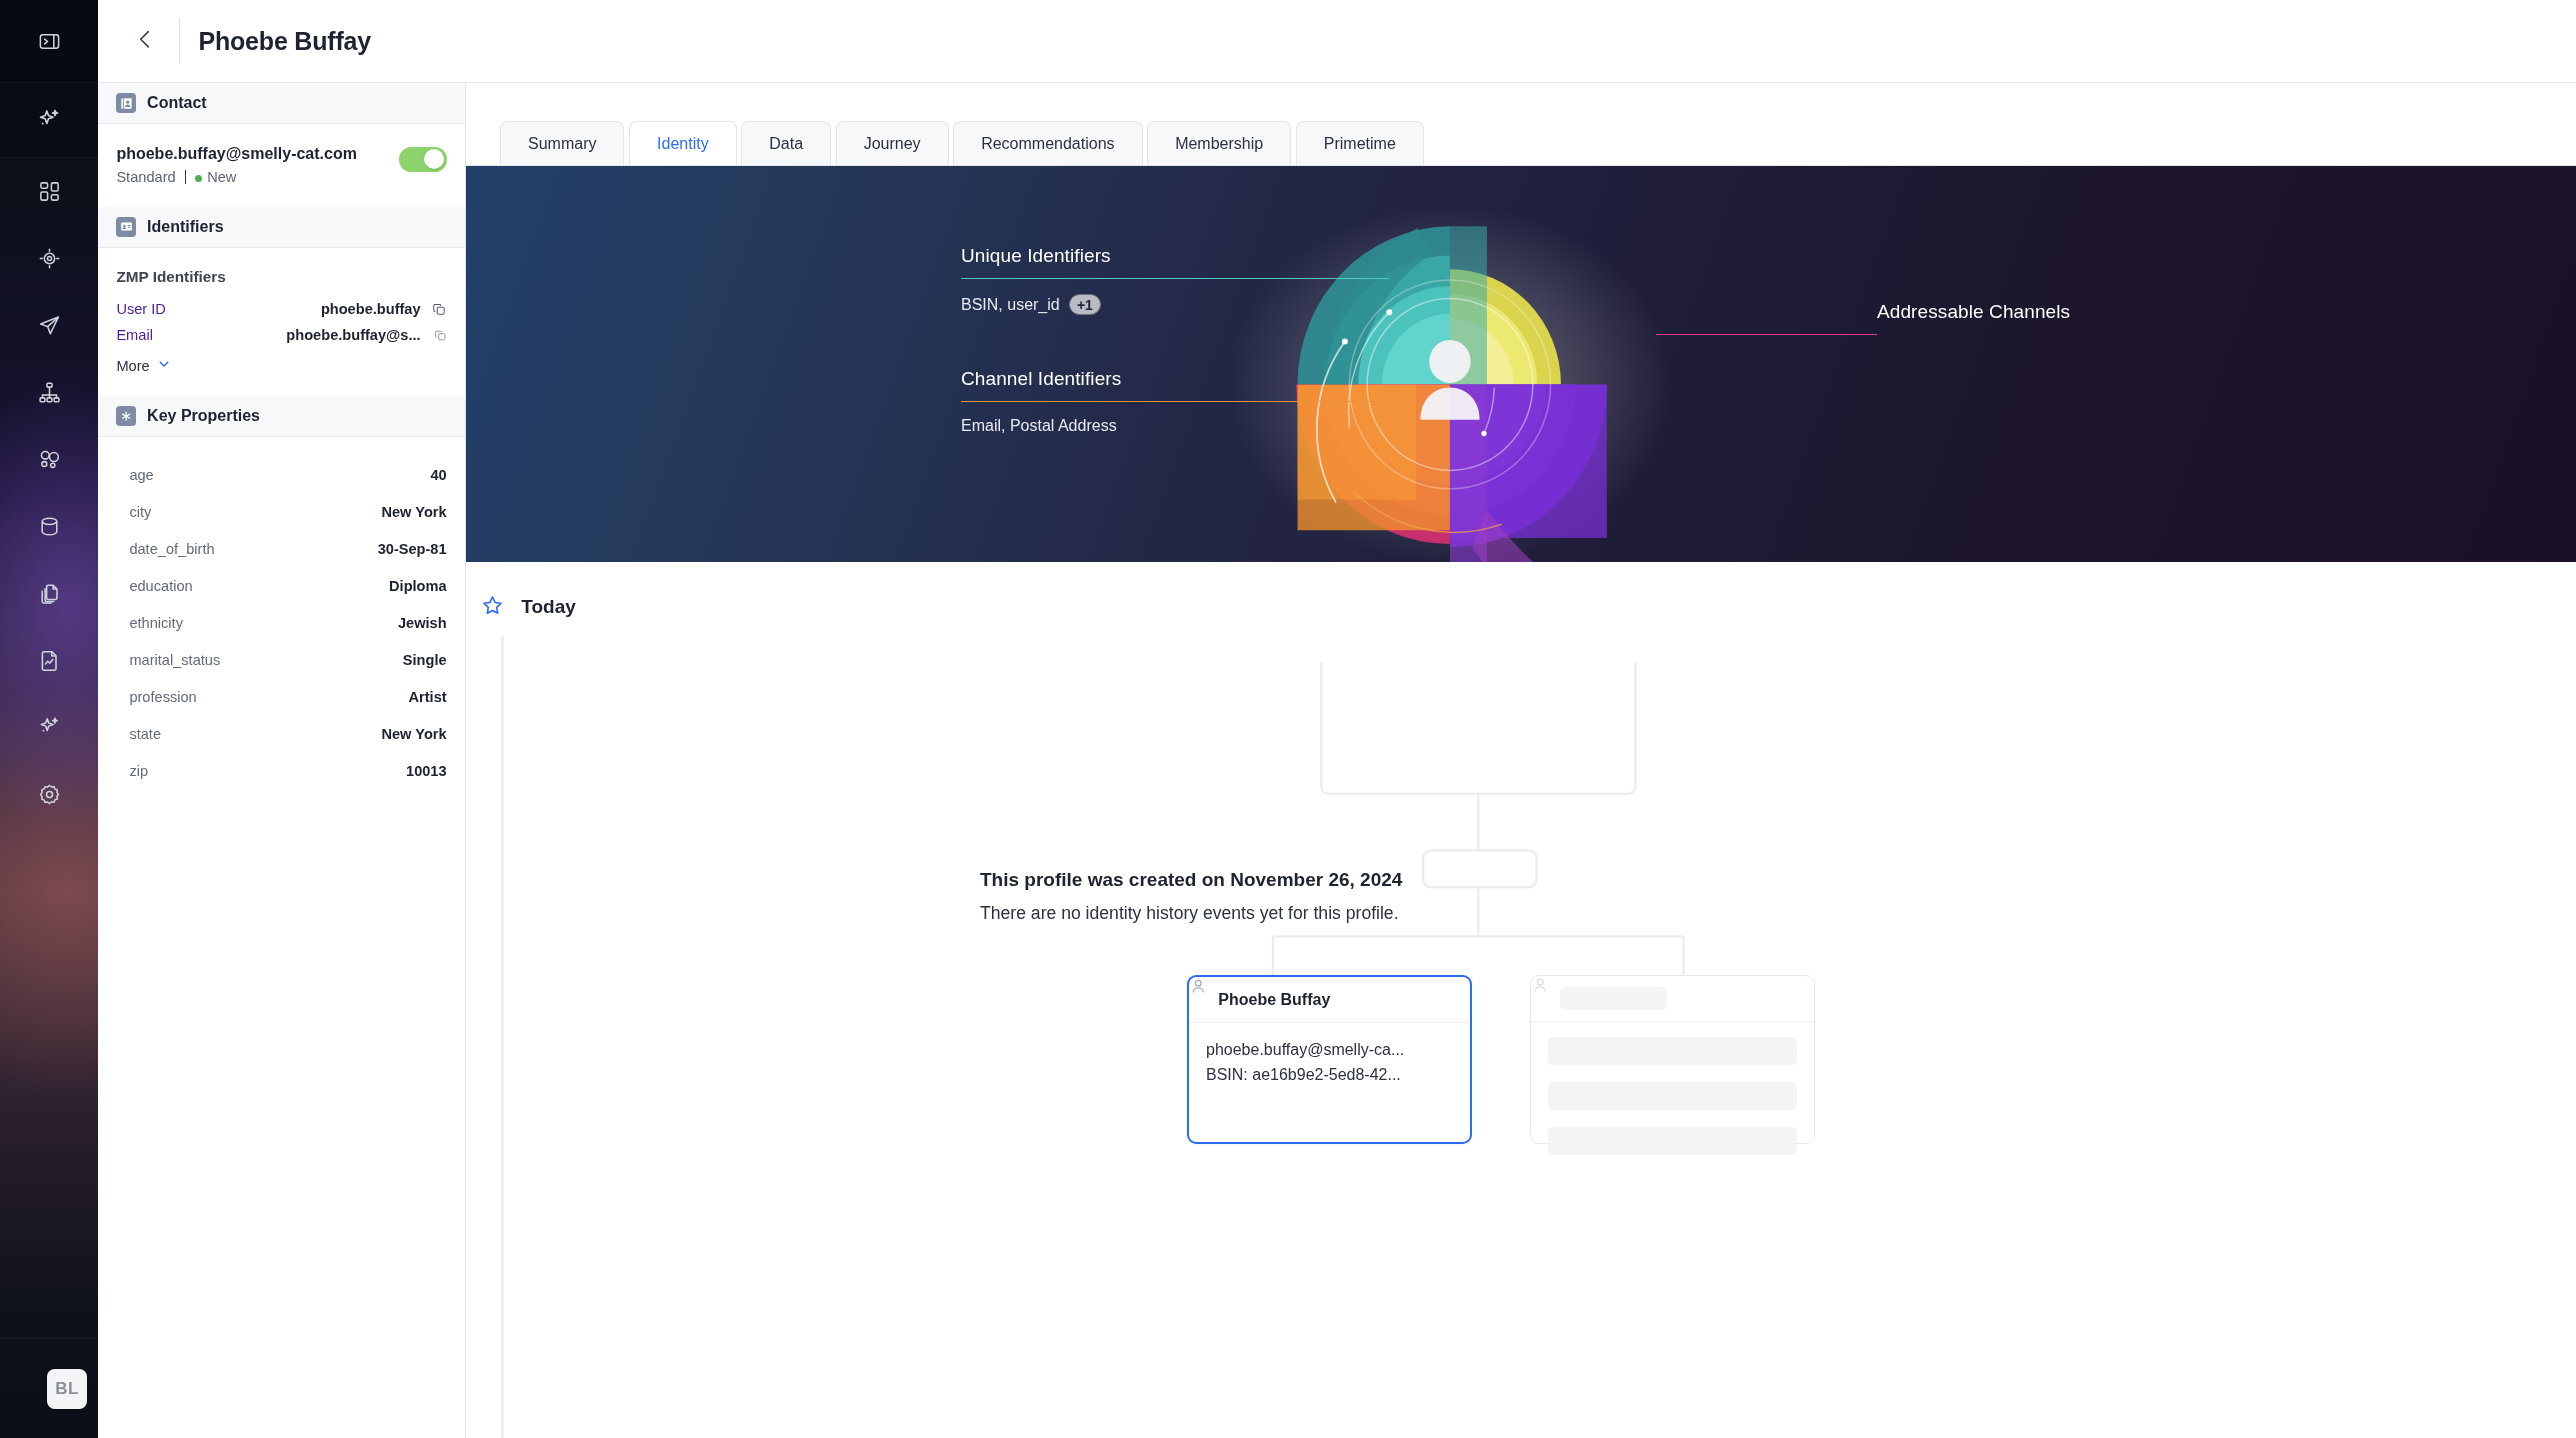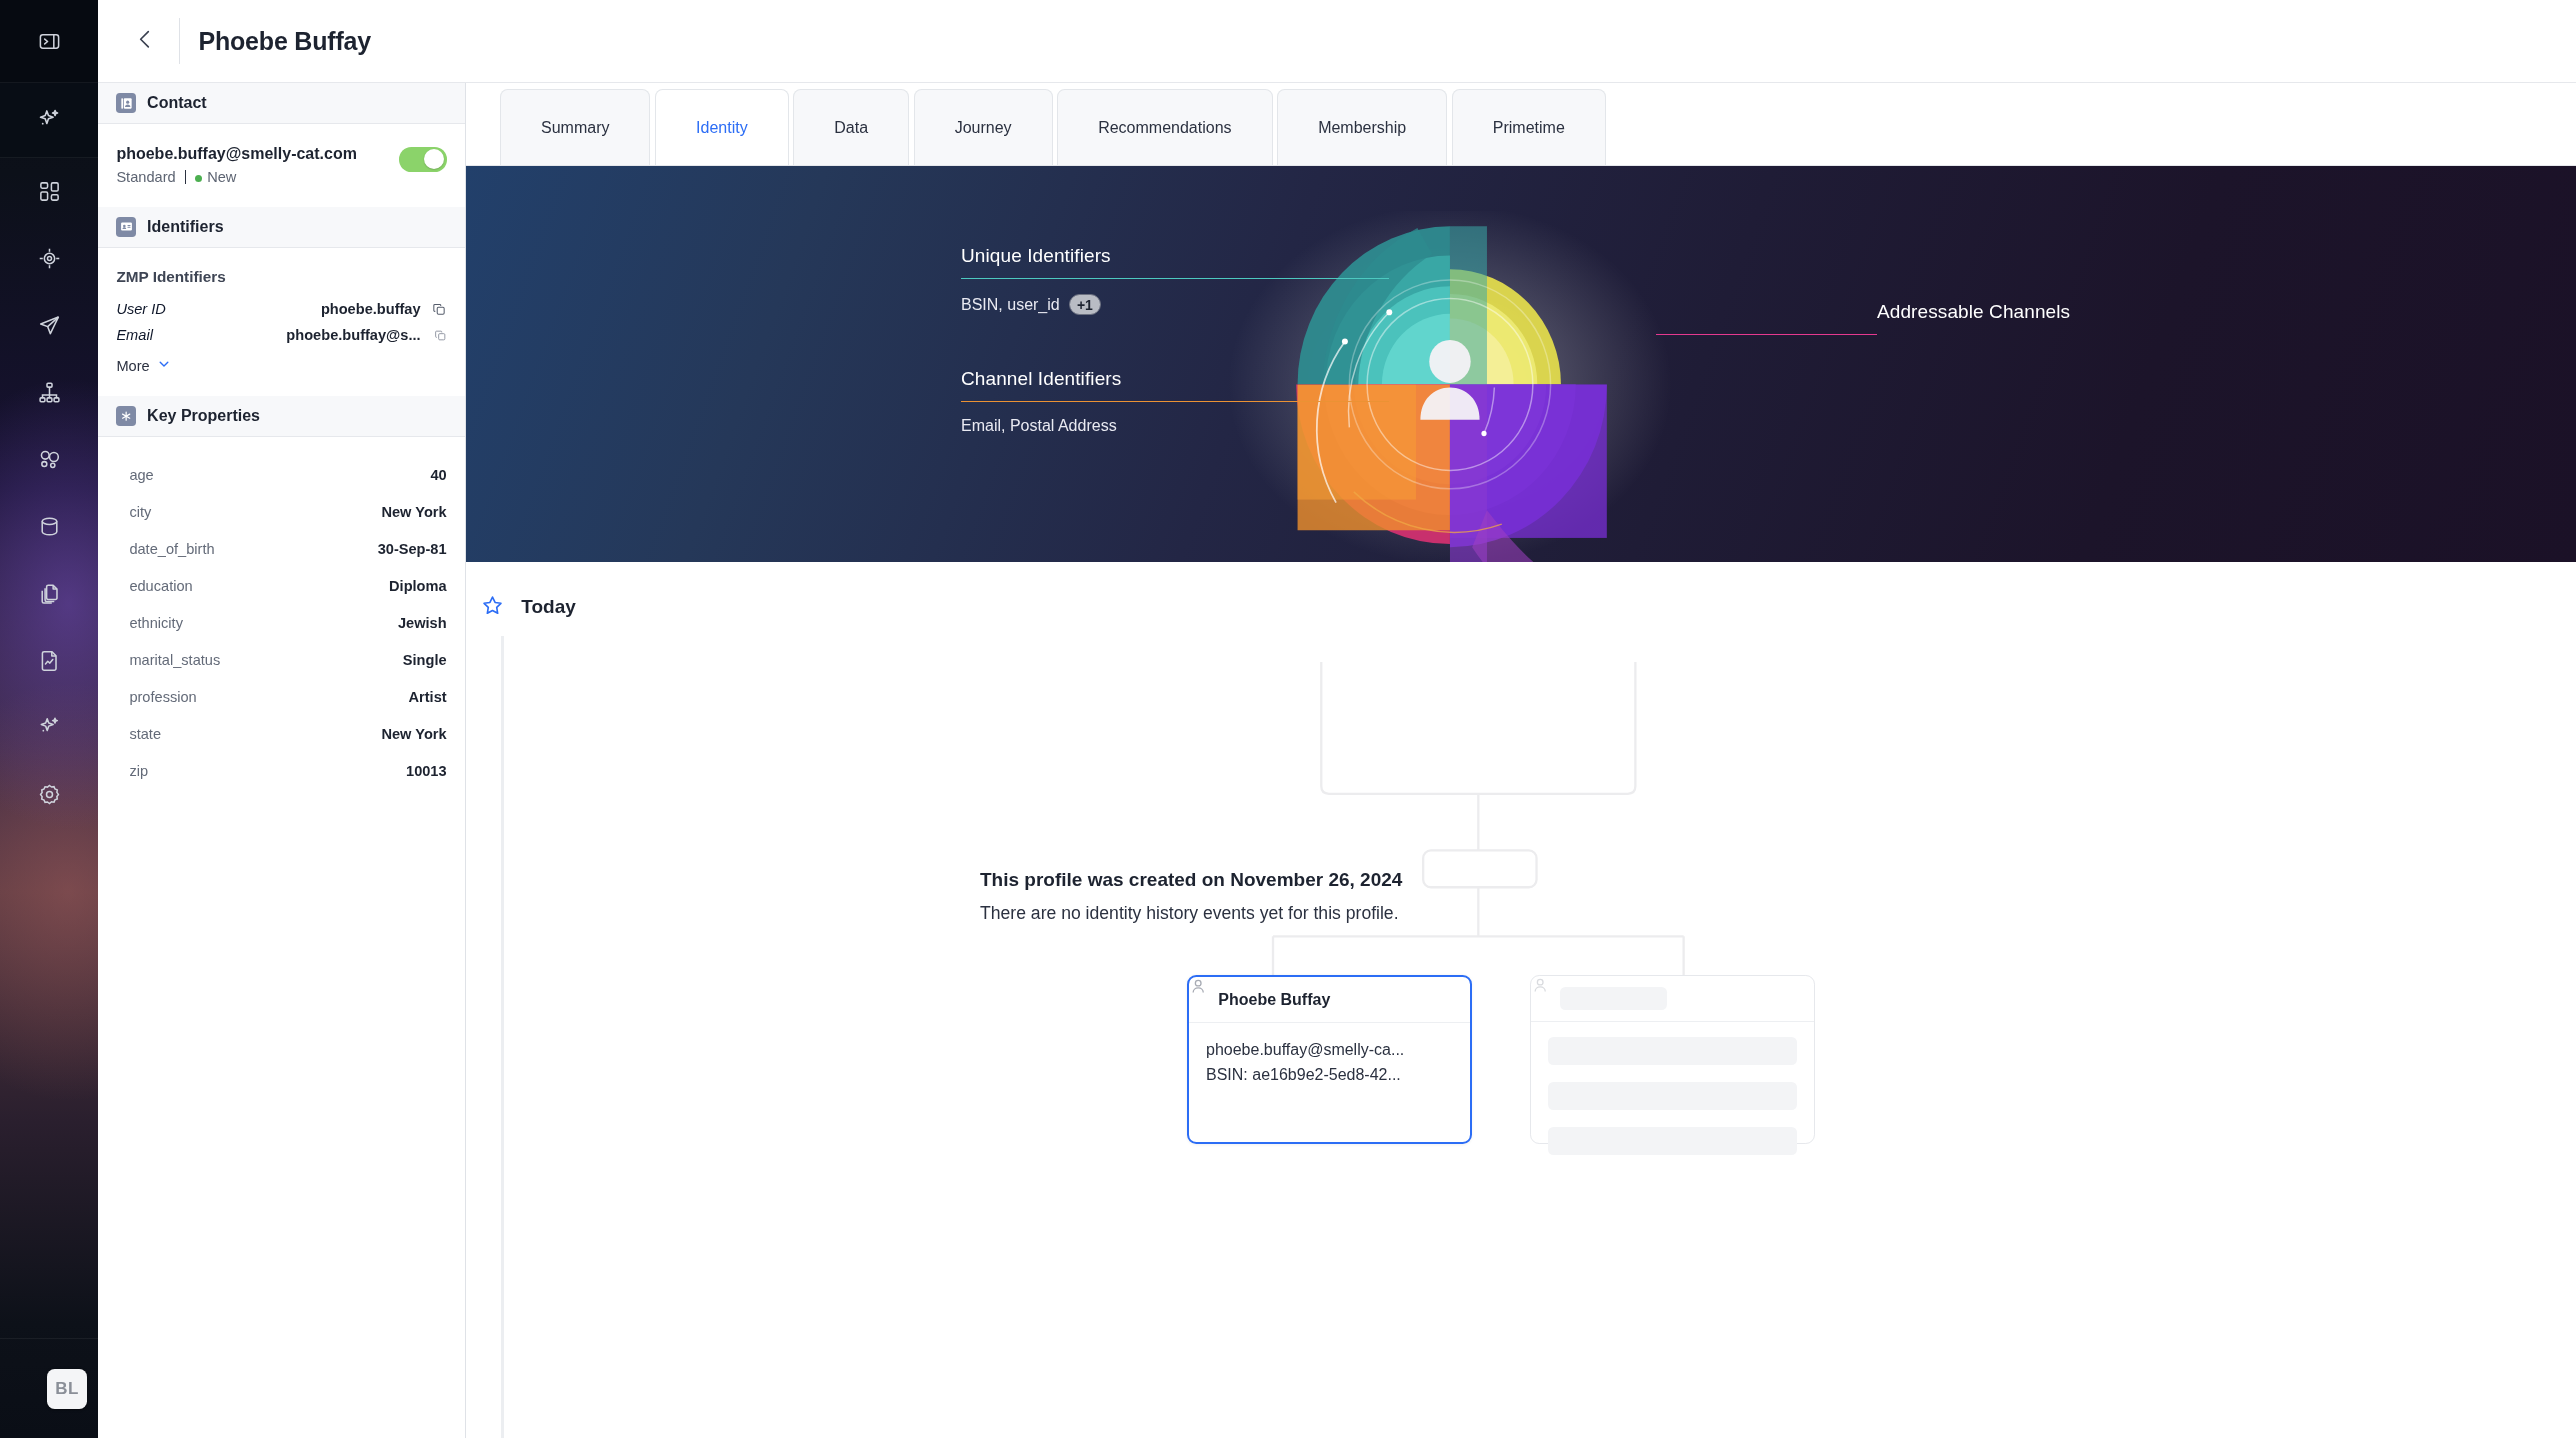--- a/index.html
+++ b/index.html
@@ -120,21 +120,21 @@
   }
   .toggle .knob {
     position: absolute; top: 2.3px; right: 2.3px; width: 20px; height: 20px;
     border-radius: 50%; background: #fff; box-shadow: 0 0.8px 1.5px rgba(0,0,0,.2);
   }
 
   .sub-title { font-size: 15.3px; font-weight: 700; color: #3e4554; margin-bottom: 10.7px; }
   .kv {
     display: flex; align-items: center; height: 26px; font-size: 14.6px;
   }
-  .kv .k { color: #0f172a; flex: 1 1 auto; font-style: italic; }
+  .kv .k { color: #4c1d95; flex: 1 1 auto; }
   .kv .v { color: #1d2330; font-weight: 700; text-align: right; }
   .kv .cp { width: 26px; display: flex; justify-content: flex-end; align-items: center; cursor: pointer; }
   .more {
     display: inline-flex; align-items: center; gap: 7px; margin-top: 9.2px;
     font-size: 14.6px; color: #2b3140; cursor: pointer;
   }
 
   .prop-row { display: flex; align-items: center; height: 37px; font-size: 14.6px; }
   .prop-row .k { color: #636a78; flex: 1 1 auto; margin-left: 13px; }
   .prop-row .v { color: #1d2330; font-weight: 700; }
@@ -143,21 +143,21 @@
   .main { flex: 1 1 auto; display: flex; flex-direction: column; min-width: 0; background: #fff; }
 
   .tabs {
     height: 83px; flex: 0 0 83px;
     background: #fff;
     display: flex; align-items: flex-end; gap: 4.6px;
     padding: 0 34px;
     border-bottom: 0.8px solid #e6e8ec;
   }
   .tab {
-    height: 76px; padding: 0 40px;
+    height: 44px; padding: 0 27px;
     display: flex; align-items: center; justify-content: center;
     background: #f7f8fa;
     border: 0.8px solid #e3e6ea; border-bottom: none;
     border-radius: 7.7px 7.7px 0 0;
     font-size: 16px; color: #2b3140; white-space: nowrap; cursor: pointer;
   }
   .tab.active { background: #fff; color: #2c6df5; border-color: #e3e6ea; position: relative; z-index: 2; }
 
   
   .hero {

